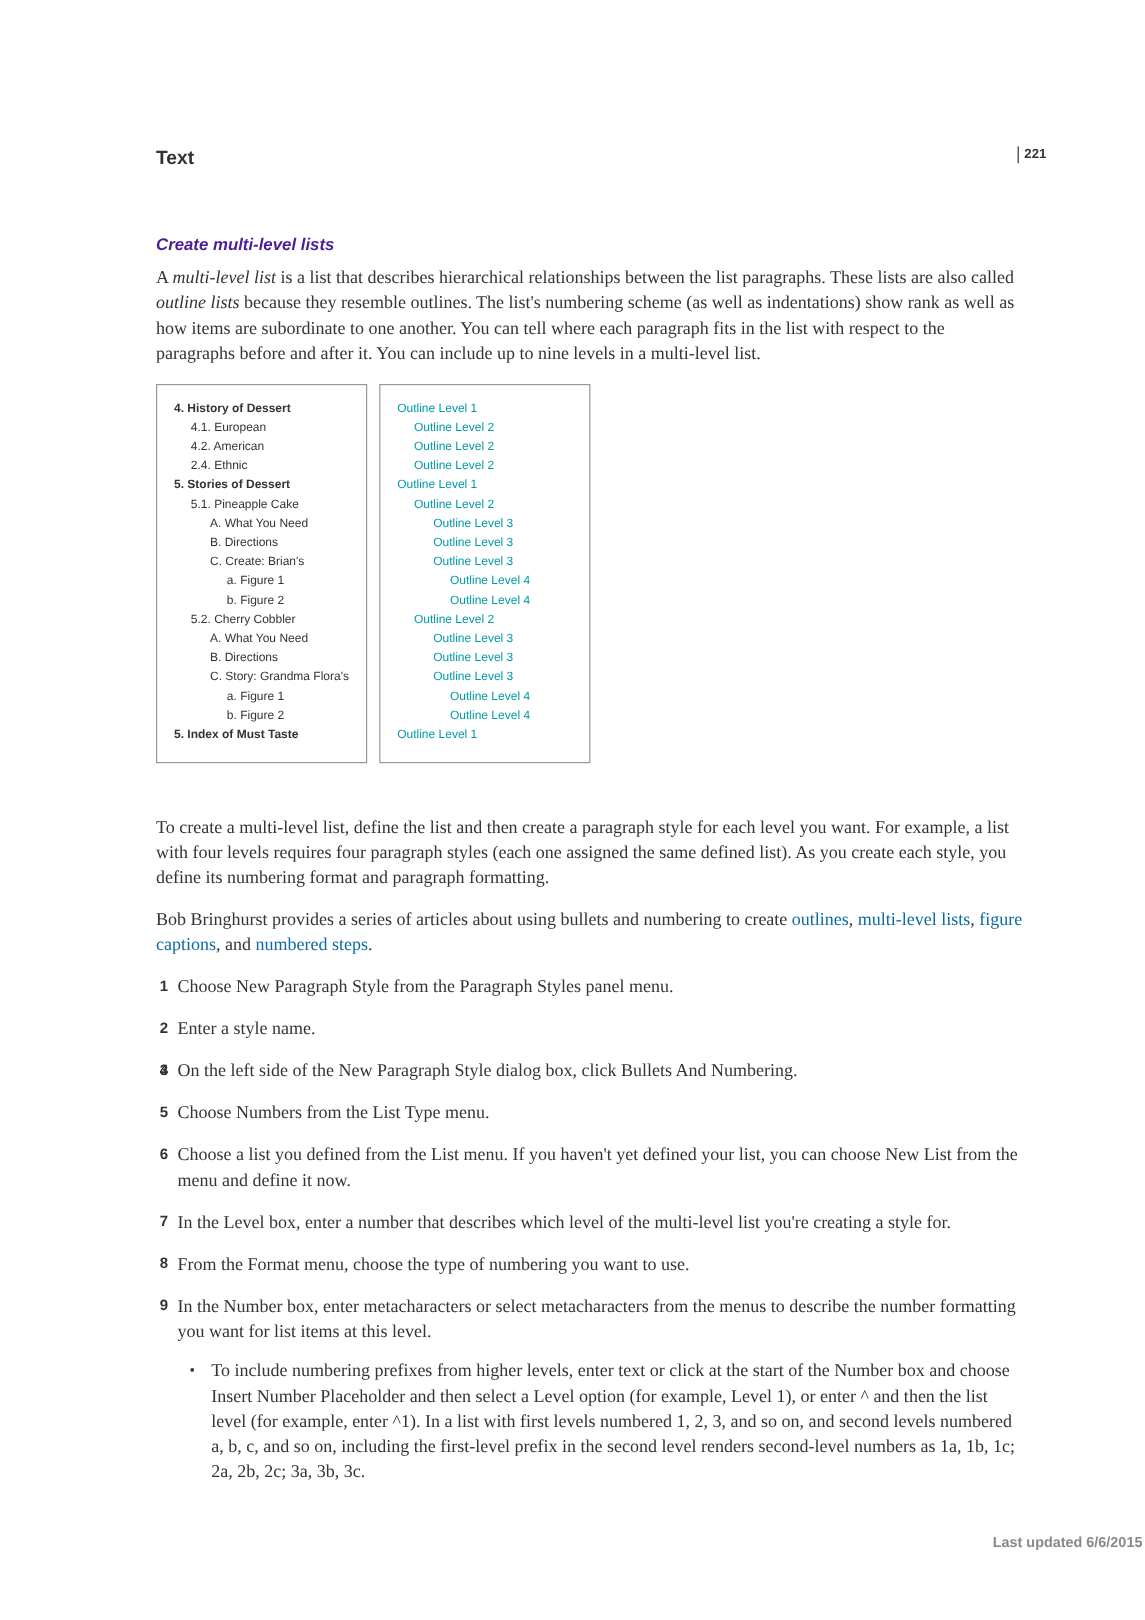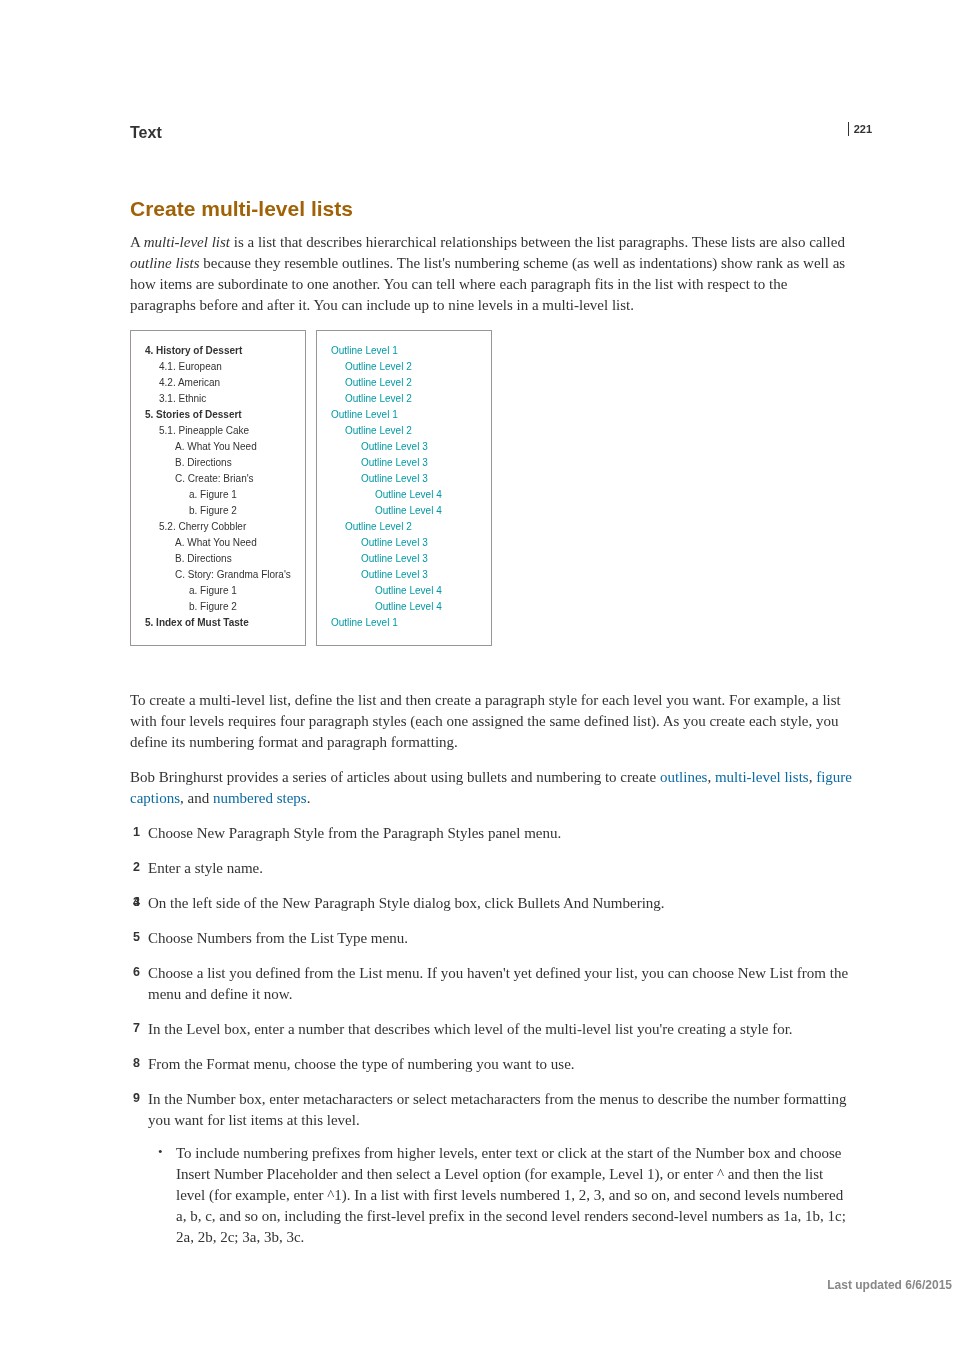--- a/index.html
+++ b/index.html
@@ -33,23 +33,24 @@
   .header-label {
     font-family: "Myriad Pro", Helvetica, Arial, sans-serif;
     font-weight: 700;
     font-size: 16px;
     color: #333;
     margin-bottom: 50px;
   }
   h2.section-title {
     font-family: "Myriad Pro", Helvetica, Arial, sans-serif;
     font-weight: 700;
-    font-size: 21px;
-    color: #a16207;
+    font-size: 14px;
+    color: #4c1d95;
     margin: 0 0 8px 0;
+    font-style: italic;
   }
   p {
     margin: 0 0 14px 0;
     font-size: 15px;
     color: #333;
   }
   .italic { font-style: italic; }
   a.link { color: #0a6aa1; text-decoration: none; }
   .figure-row {
     display: flex;
@@ -139,21 +140,21 @@
 
   <p>
     <span>A </span><span class="italic">multi-level list</span><span> is a list that describes hierarchical relationships between the list paragraphs. These lists are also called </span><span class="italic">outline lists</span><span> because they resemble outlines. The list's numbering scheme (as well as indentations) show rank as well as how items are subordinate to one another. You can tell where each paragraph fits in the list with respect to the paragraphs before and after it. You can include up to nine levels in a multi-level list.</span>
   </p>
 
   <div class="figure-row">
     <div class="figure-box" id="fig-left">
         <div class="row pl0 bold">4.  History of Dessert</div>
         <div class="row pl1">4.1.  European</div>
         <div class="row pl1">4.2.  American</div>
-        <div class="row pl1">3.1.  Ethnic</div>
+        <div class="row pl1">2.4.  Ethnic</div>
         <div class="row pl0 bold">5.  Stories of Dessert</div>
         <div class="row pl1">5.1.  Pineapple Cake</div>
         <div class="row pl2">A.  What You Need</div>
         <div class="row pl2">B.  Directions</div>
         <div class="row pl2">C.  Create: Brian's</div>
         <div class="row pl3">a.  Figure 1</div>
         <div class="row pl3">b.  Figure 2</div>
         <div class="row pl1">5.2.  Cherry Cobbler</div>
         <div class="row pl2">A.  What You Need</div>
         <div class="row pl2">B.  Directions</div>

